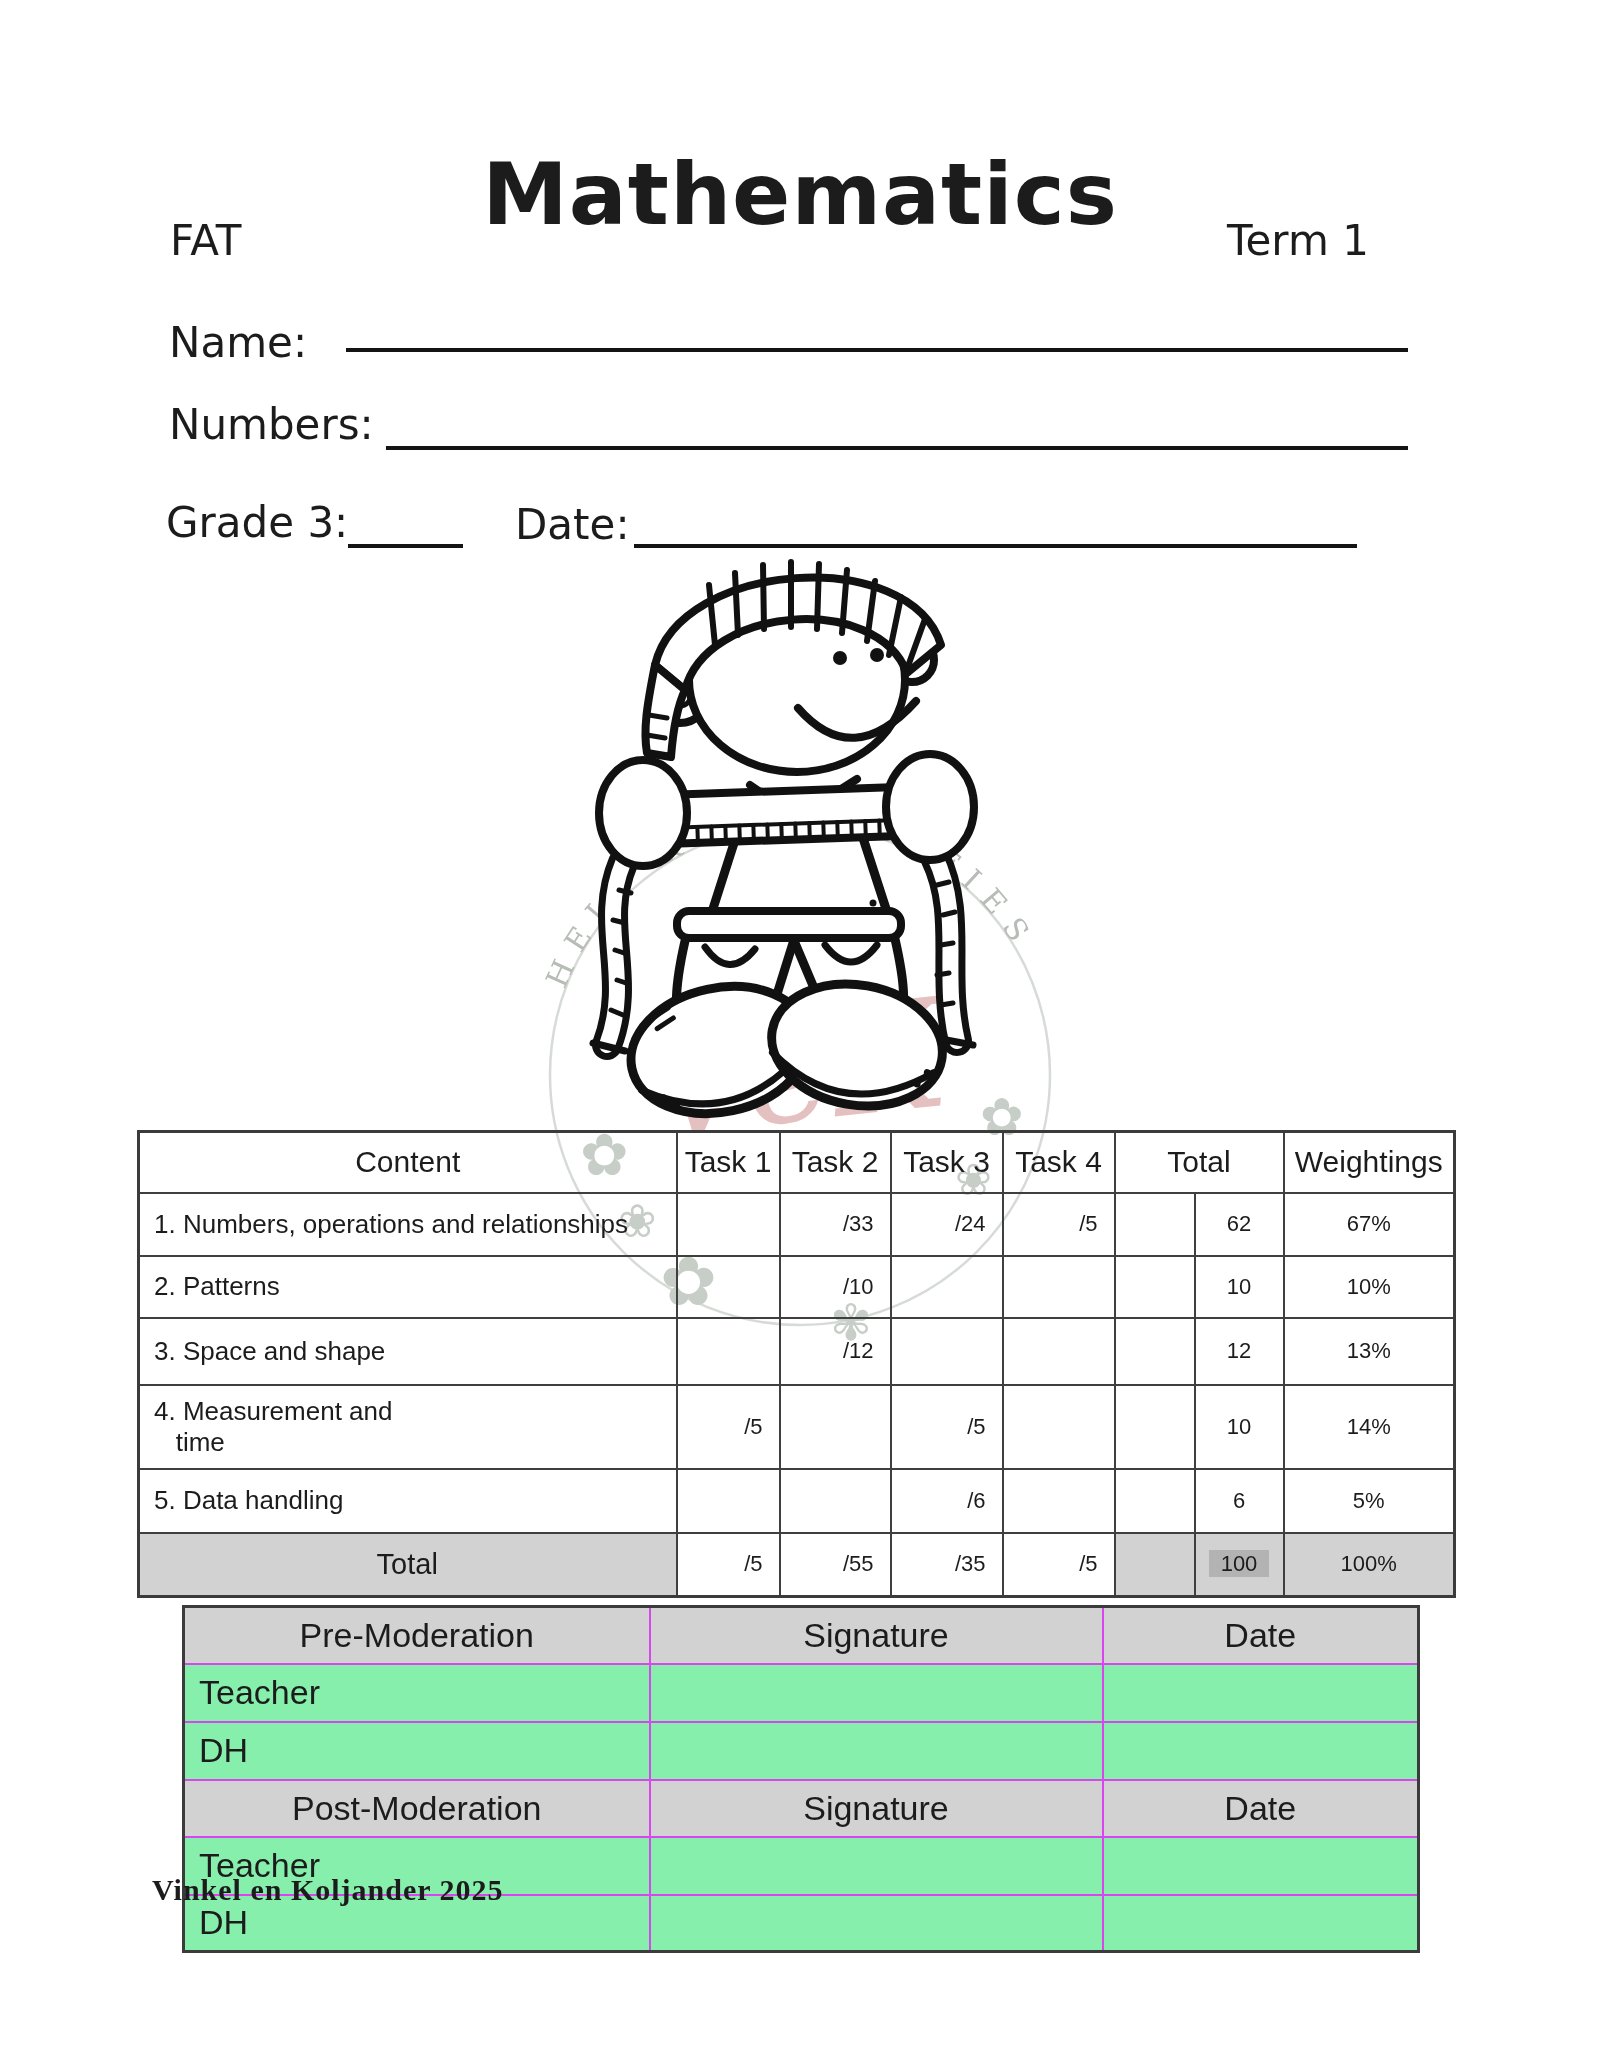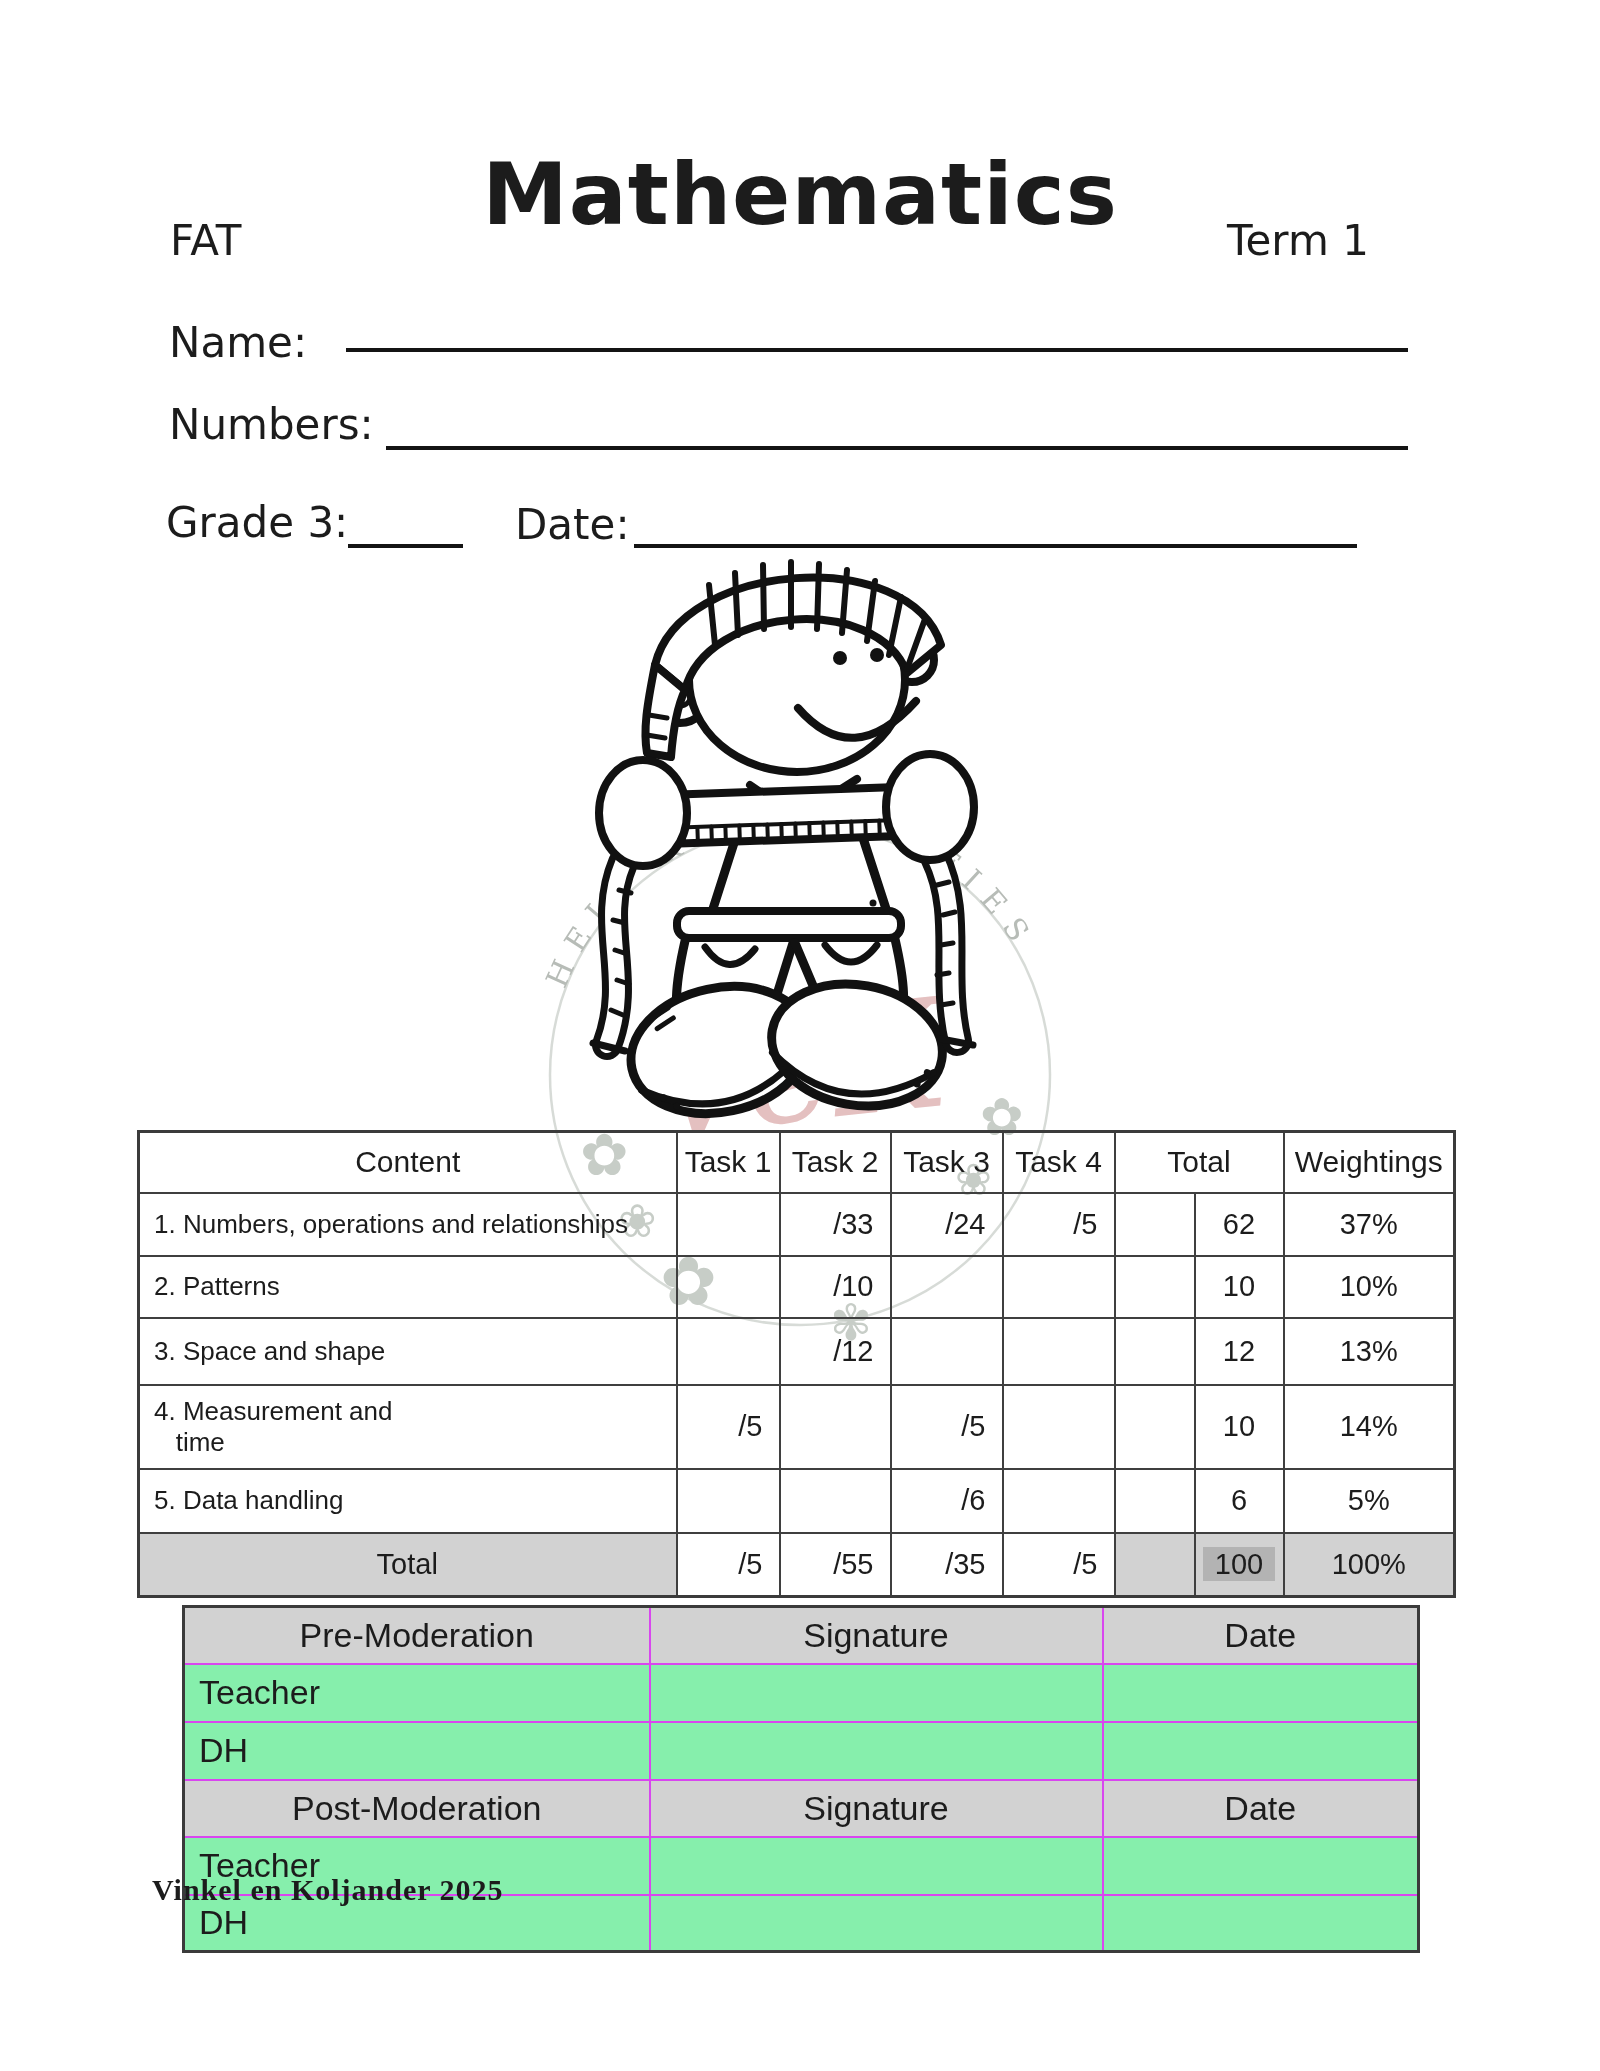--- a/index.html
+++ b/index.html
@@ -7,21 +7,21 @@
         font-family:"Liberation Sans", sans-serif;color:#1c1c1c;}
   .title{position:absolute;top:86px;left:0;width:100%;text-align:center;
          font-family:"DejaVu Sans", sans-serif;font-size:86px;font-weight:600;letter-spacing:1px;}
   .fat{position:absolute;left:170px;top:216px;font-family:"DejaVu Sans",sans-serif;font-size:42px;}
   .term{position:absolute;left:1227px;top:216px;font-family:"DejaVu Sans",sans-serif;font-size:42px;}
   .flabel{position:absolute;font-family:"DejaVu Sans",sans-serif;font-size:42px;}
   .rule{position:absolute;height:0;border-bottom:4px solid #141414;}
   
   table{border-collapse:collapse;table-layout:fixed;}
   .marks{position:absolute;left:137px;top:1130px;width:1316px;border:3px solid #3b3b3b;background:transparent;}
-  .marks th,.marks td{border:2px solid #3f3f3f;vertical-align:middle;font-size:29px;overflow:hidden;}
+  .marks th,.marks td{border:2px solid #3f3f3f;vertical-align:middle;font-size:22px;overflow:hidden;}
   .marks th{font-weight:normal;text-align:center;font-size:30px;}
   .marks td.c0{ text-align:left;padding-left:14px;font-size:26px;white-space:pre-wrap;}
   .marks td.num{text-align:right;padding-right:16px;}
   .marks td.tval{text-align:center;}
   .marks td.w{text-align:center;}
   .marks tr.total td{background:#d2d2d2;}
   .marks tr.total td.num{background:#ffffff;}
   .marks tr.total td.c0{text-align:center;padding-left:0;font-size:29px;}
   .hl{background:#b3b3b3;padding:1px 12px;}
   
@@ -200,21 +200,21 @@
       <th>Weightings</th>
     </tr>
     <tr style="height:63px">
       <td class="c0">1. Numbers, operations and relationships</td>
       <td class="num"></td>
       <td class="num">/33</td>
       <td class="num">/24</td>
       <td class="num">/5</td>
       <td></td>
       <td class="tval">62</td>
-      <td class="w">37%</td>
+      <td class="w">67%</td>
     </tr>
     <tr style="height:62px">
       <td class="c0">2. Patterns</td>
       <td class="num"></td>
       <td class="num">/10</td>
       <td class="num"></td>
       <td class="num"></td>
       <td></td>
       <td class="tval">10</td>
       <td class="w">10%</td>

